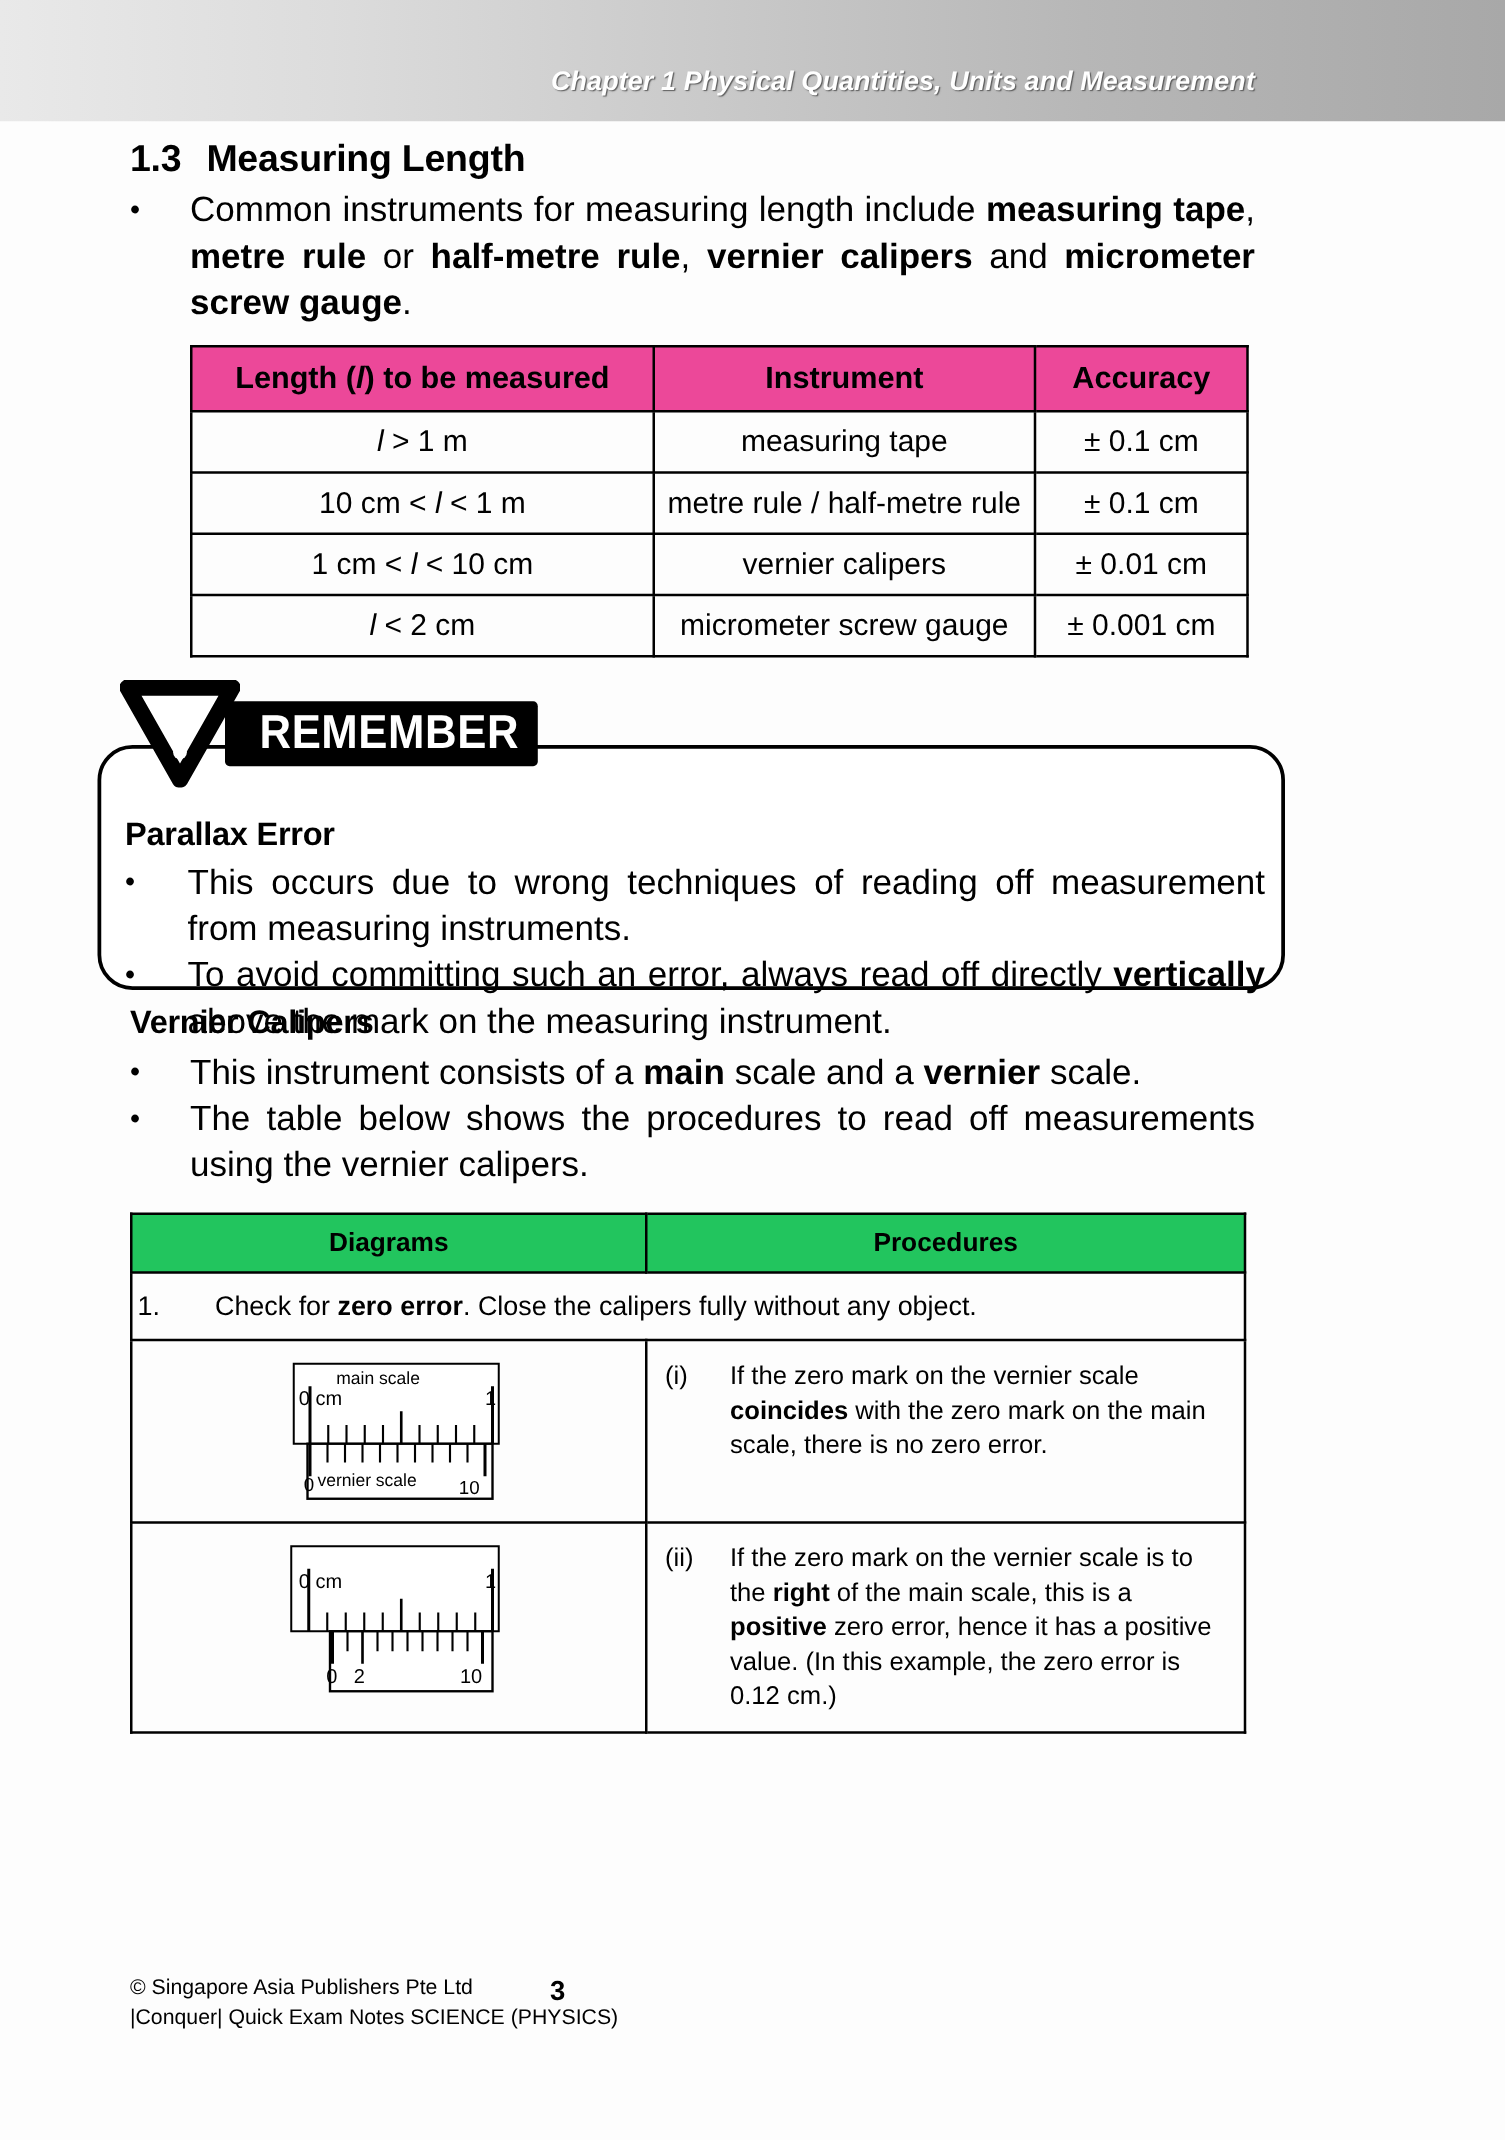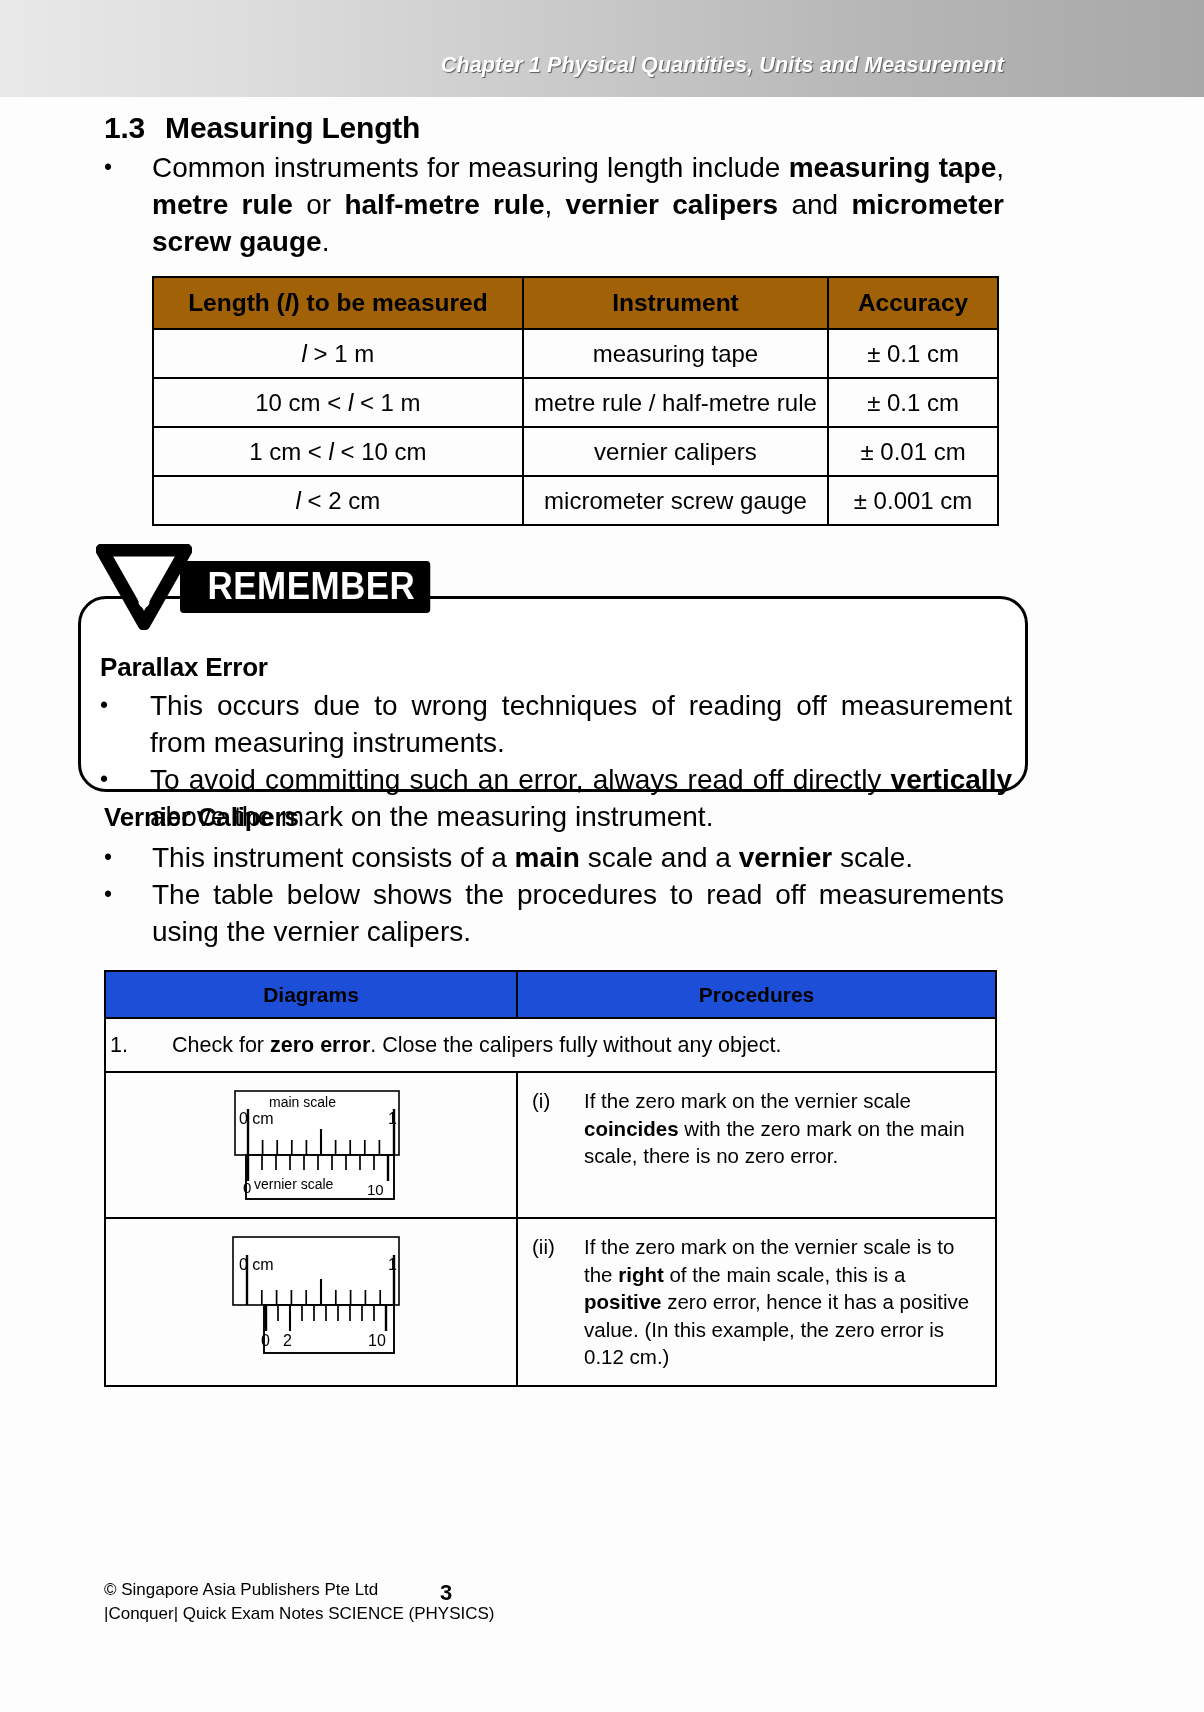--- a/index.html
+++ b/index.html
@@ -67,21 +67,21 @@
     table-layout: fixed;
   }
   table.t1 th, table.t1 td {
     border: 2.5px solid #000;
     text-align: center;
     font-size: 24px;
     height: 49px;
     padding: 0 6px;
   }
   table.t1 th {
-    background: #a16207;
+    background: #ec4899;
     font-weight: bold;
     font-size: 24.5px;
     height: 52px;
   }
   .c1 { width: 344px; }
   .c2 { width: 284px; }
   .c3 { width: 158px; margin-left: 46px; }
 
   
   .callout-wrap {
@@ -142,21 +142,21 @@
     border-collapse: collapse;
     margin: 20px 0 0 104px;
     width: 891px;
     table-layout: fixed;
   }
   table.t2 td, table.t2 th {
     border: 2px solid #000;
     vertical-align: top;
   }
   table.t2 th {
-    background: #1d4ed8;
+    background: #22c55e;
     font-size: 21px; font-weight: bold;
     height: 47px; text-align: center;
     vertical-align: middle;
   }
   .d-col { width: 412px; }
   .p-col { width: 479px; }
   .step-cell {
     font-size: 21.5px;
     padding: 12px 10px 12px 4px;
     line-height: 28px;

